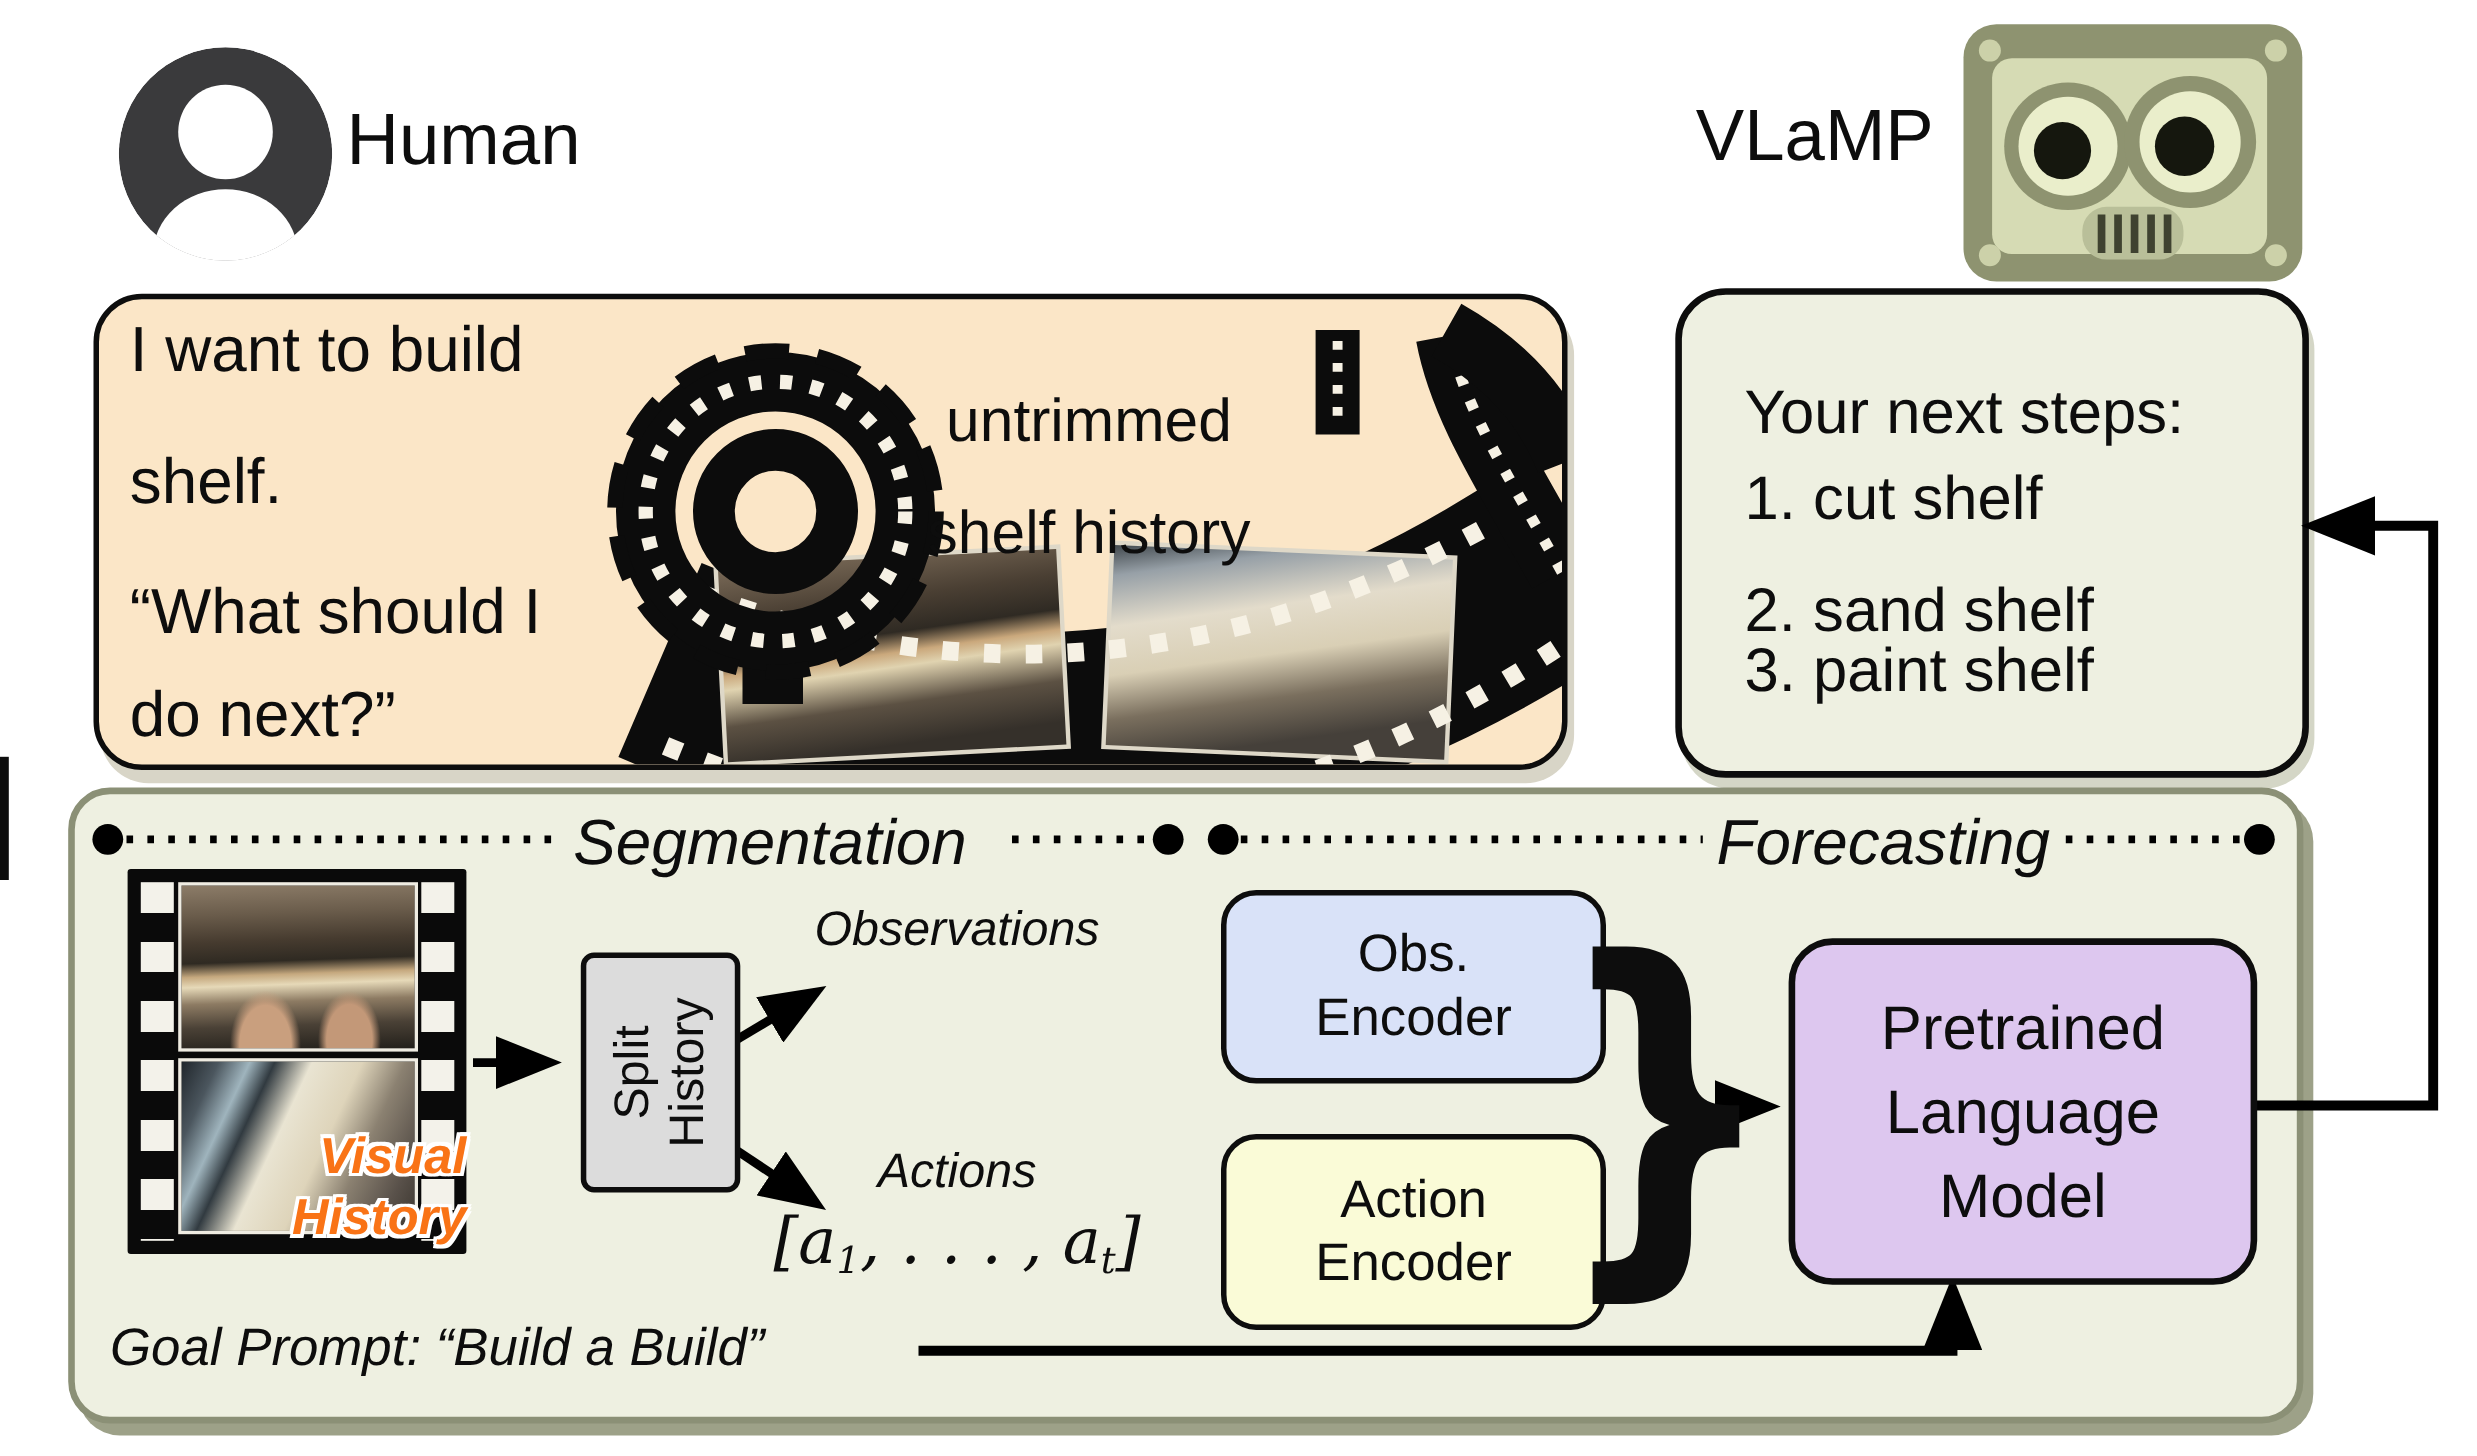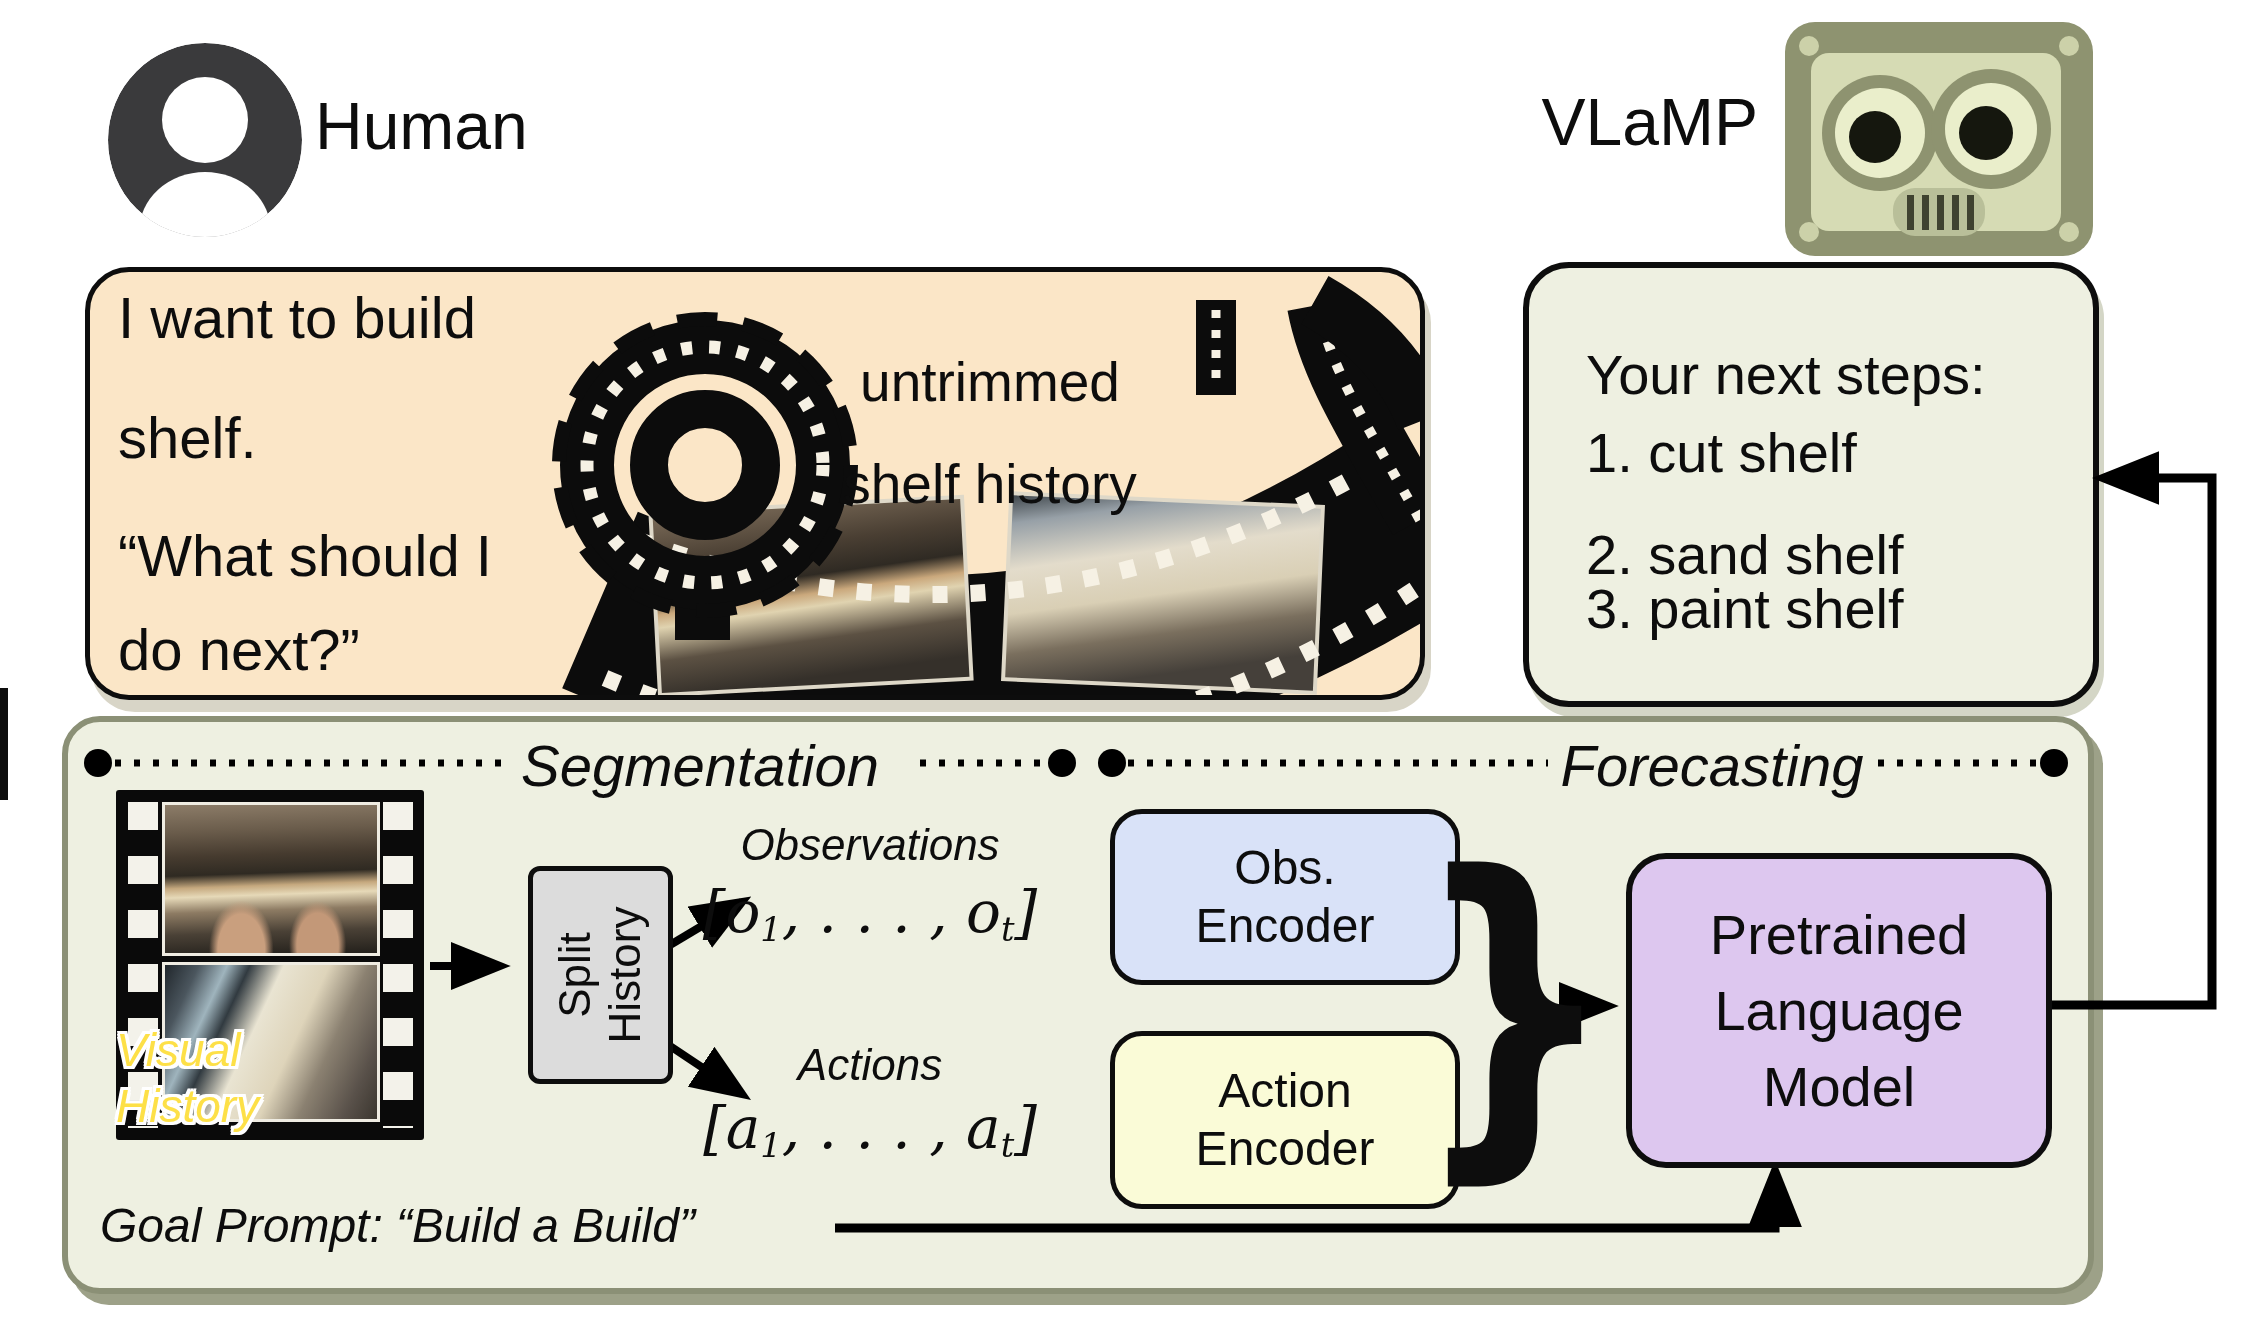--- a/index.html
+++ b/index.html
@@ -65,22 +65,22 @@
     background:
       radial-gradient(ellipse 52px 80px at 36% 98%, #c99f7e 0 45%, rgba(0,0,0,0) 62%),
       radial-gradient(ellipse 46px 72px at 72% 95%, #c39878 0 45%, rgba(0,0,0,0) 62%),
       linear-gradient(178deg,#8c7c68 0%,#6a5c4b 18%,#463b2f 34%,#2f2a22 46%,#c5a87e 54%,#e6d9b8 60%,#8d7b63 70%,#4a4136 84%,#23201b 100%);
   }
   #frame-2{top:172px; height:154px;
     background:
       linear-gradient(115deg,#20262b 0%,#4b565e 12%,#9fb4bd 22%,#313a40 30%,#e9e4d2 42%,#ded4ba 58%,#8b8171 72%,#59514a 88%,#3b362f 100%);
   }
   #filmstrip-label{
-    position:absolute; left:0; top:232px; width:100%; text-align:left;
-    font-style:italic; font-weight:normal; font-size:46px; line-height:56px; color:#fde047;
+    position:absolute; left:0; top:232px; width:100%; text-align:right;
+    font-style:italic; font-weight:bold; font-size:46px; line-height:56px; color:#f97316;
     text-shadow:-3px -3px 0 #fff,3px -3px 0 #fff,-3px 3px 0 #fff,3px 3px 0 #fff,0 -3px 0 #fff,0 3px 0 #fff,-3px 0 0 #fff,3px 0 0 #fff;
   }
 
   
   #split-box{
     left:528px; top:866px; width:135px; height:208px;
     background:#dcdcdc; border:5px solid #0d0d0d; border-radius:12px;
     display:flex; align-items:center; justify-content:center; z-index:3;
   }
   #split-text{
@@ -274,21 +274,20 @@
   </div>
 
   <div class="abs" id="split-box">
     <div id="split-text">
       <div>Split</div>
       <div>History</div>
     </div>
   </div>
 
   <div class="abs seq-label it" id="obs-label">Observations</div>
-  <div class="abs math" id="obs-math"><span>[o</span><span class="sub">1</span><span>, . . . , o</span><span class="sub">t</span><span>]</span></div>
 
   <div class="abs seq-label it" id="act-label">Actions</div>
   <div class="abs math" id="act-math"><span>[a</span><span class="sub">1</span><span>, . . . , a</span><span class="sub">t</span><span>]</span></div>
 
   <div class="abs box" id="obs-encoder">
     <div>Obs.</div>
     <div>Encoder</div>
   </div>
   <div class="abs box" id="action-encoder">
     <div>Action</div>

